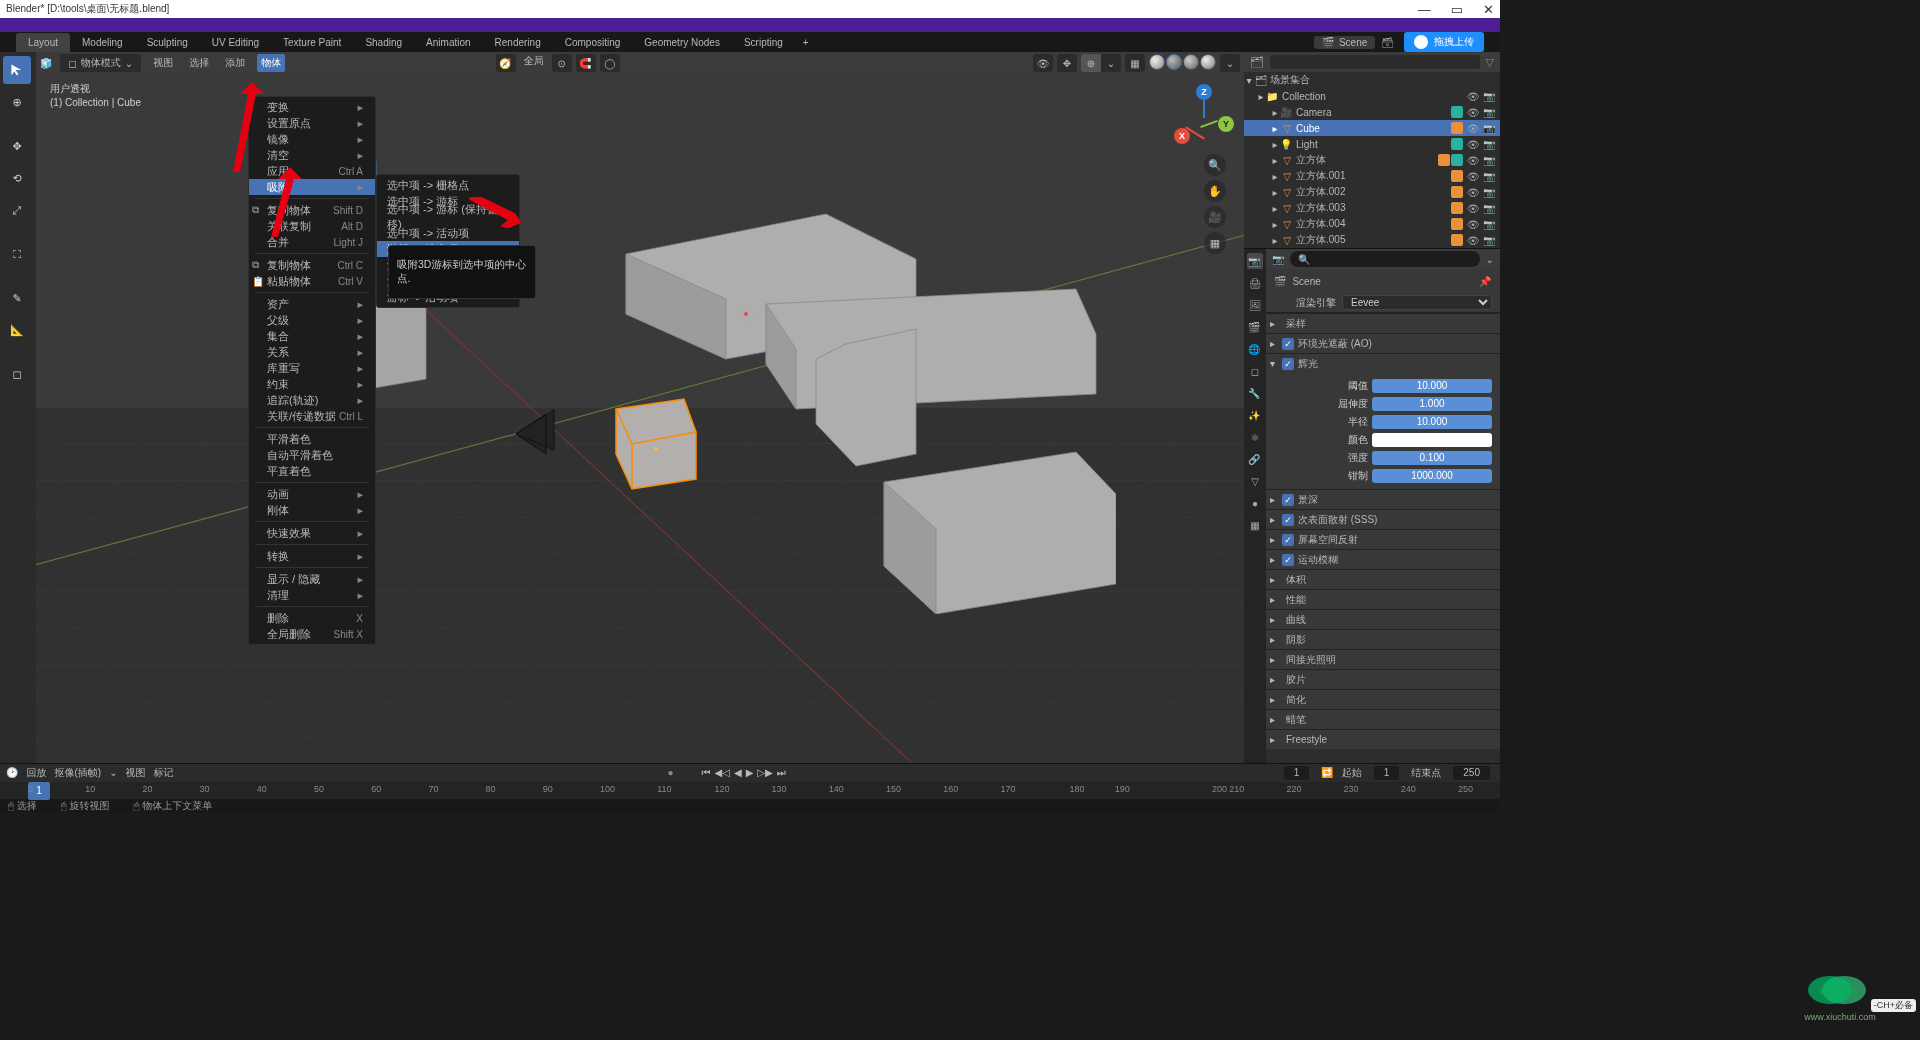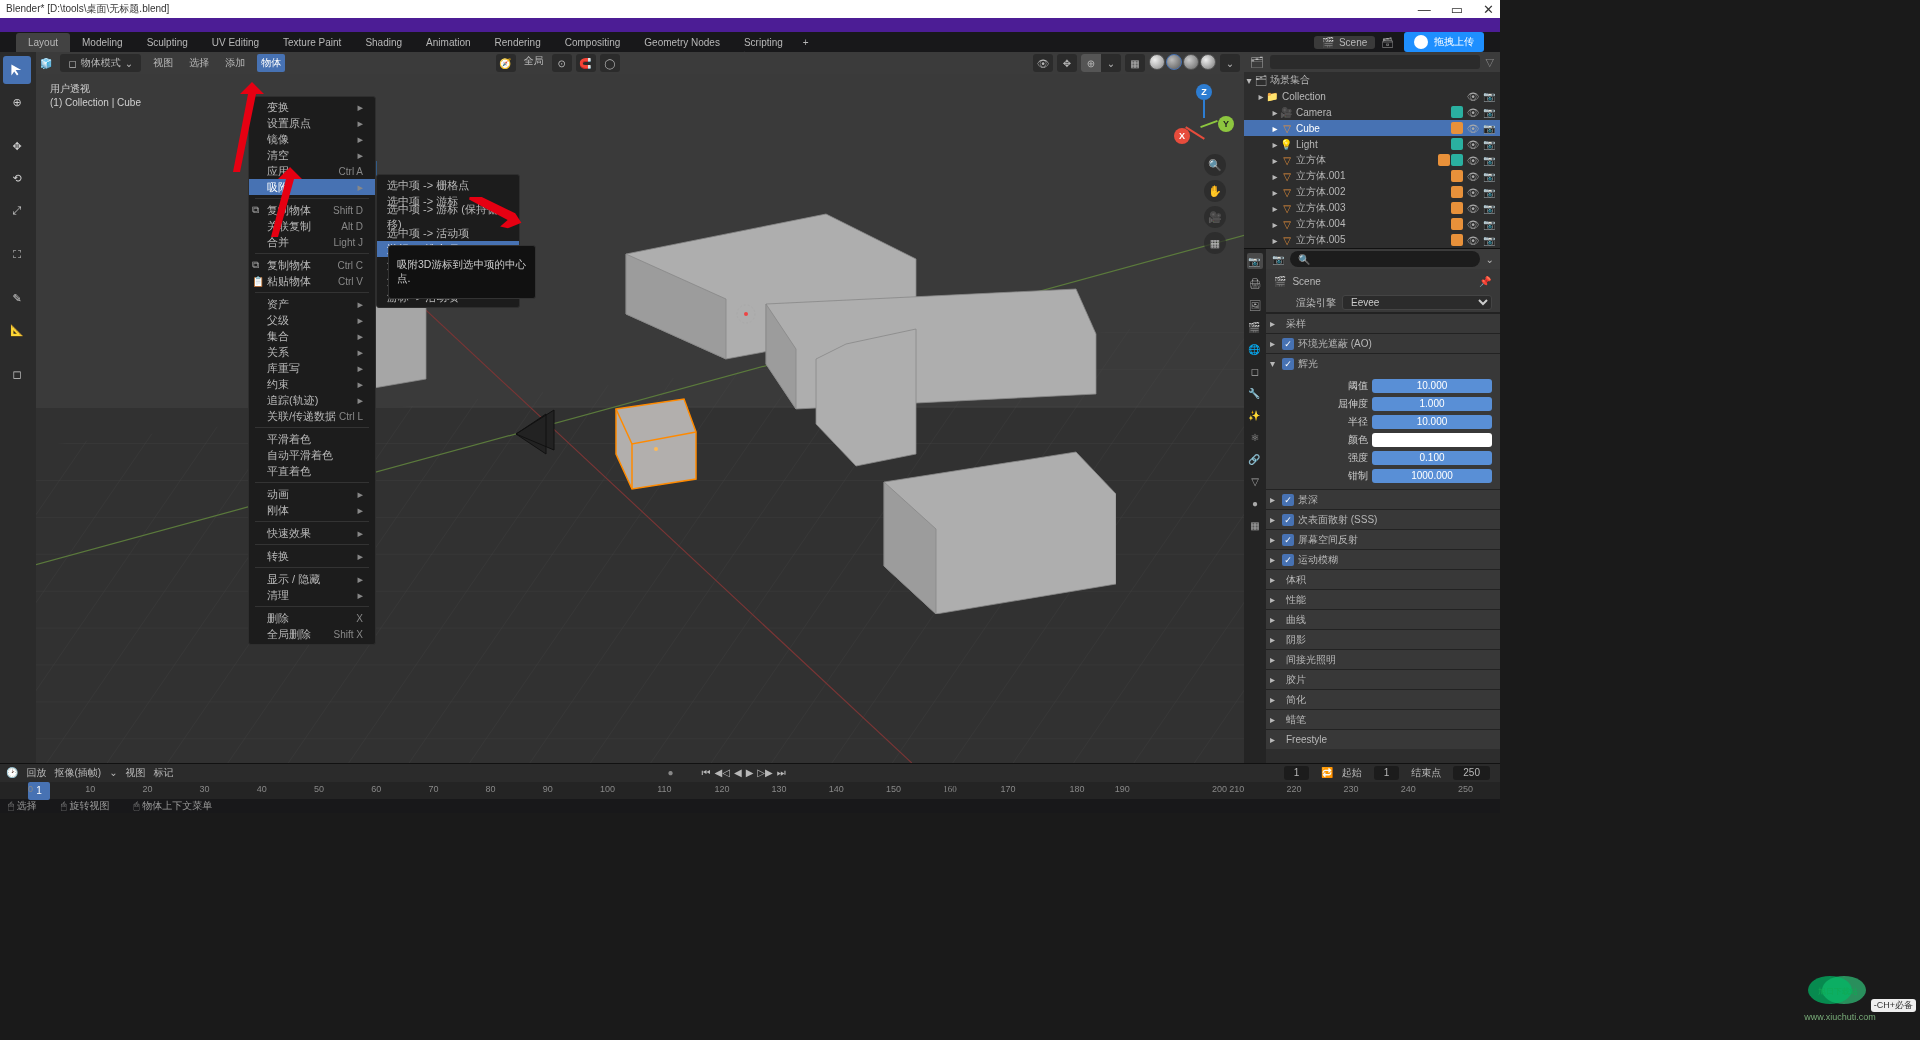--- a/index.html
+++ b/index.html
@@ -783,21 +783,21 @@
       <span class="tick" style="left: 371.2px;">60</span>
       <span class="tick" style="left: 428.4px;">70</span>
       <span class="tick" style="left: 485.6px;">80</span>
       <span class="tick" style="left: 542.8px;">90</span>
       <span class="tick" style="left: 600px;">100</span>
       <span class="tick" style="left: 657.2px;">110</span>
       <span class="tick" style="left: 714.4px;">120</span>
       <span class="tick" style="left: 771.6px;">130</span>
       <span class="tick" style="left: 828.8px;">140</span>
       <span class="tick" style="left: 886px;">150</span>
-      <span class="tick" style="left: 943.2px; font-family: Liberation Serif, serif;">160</span>
+      <span class="tick" style="left: 943.2px;">160</span>
       <span class="tick" style="left: 1000.4px;">170</span>
       <span class="tick" style="left: 1057.6px; margin-left: 12px;">180</span>
       <span class="tick" style="left: 1114.8px;">190</span>
       <span class="tick" style="left: 1212px;">200</span>
       <span class="tick" style="left: 1229.2px;">210</span>
       <span class="tick" style="left: 1286.4px;">220</span>
       <span class="tick" style="left: 1343.6px;">230</span>
       <span class="tick" style="left: 1400.8px;">240</span>
       <span class="tick" style="left: 1458px;">250</span>
     </div>

